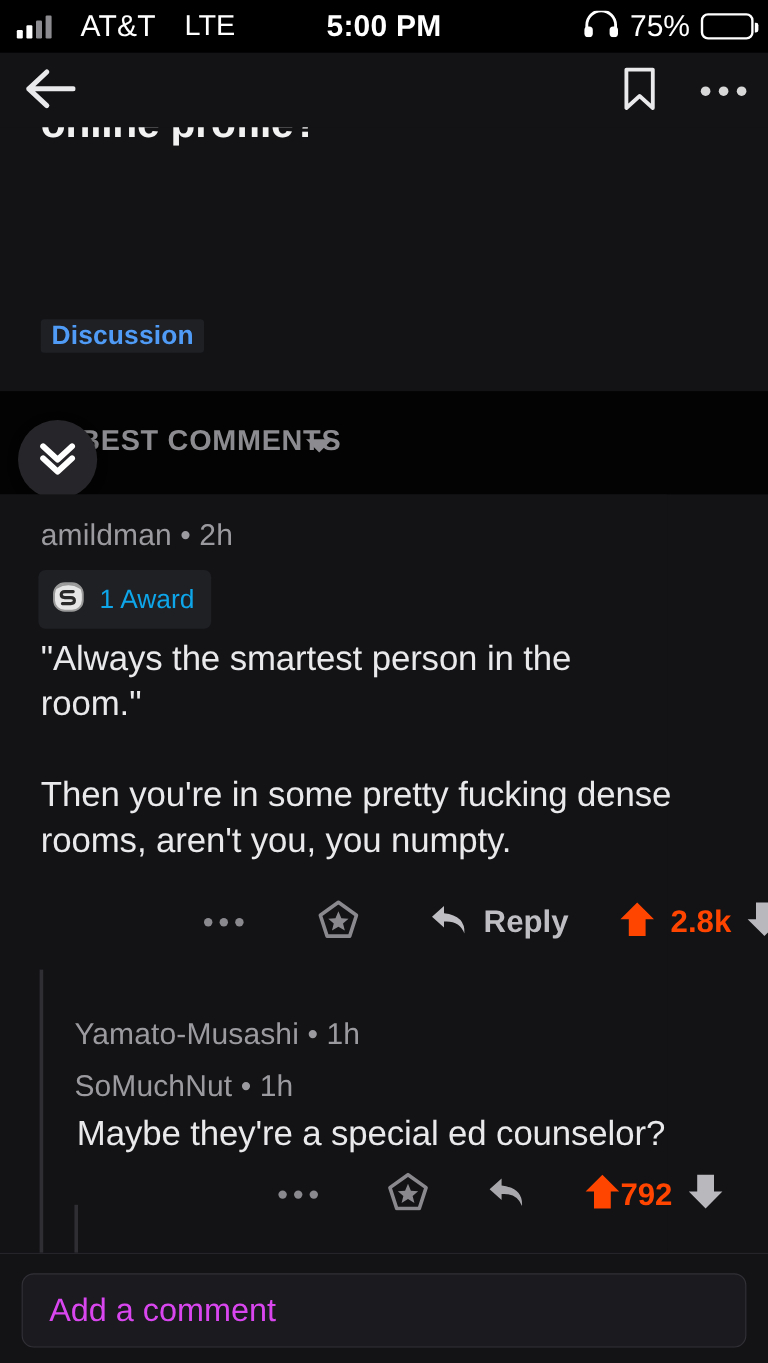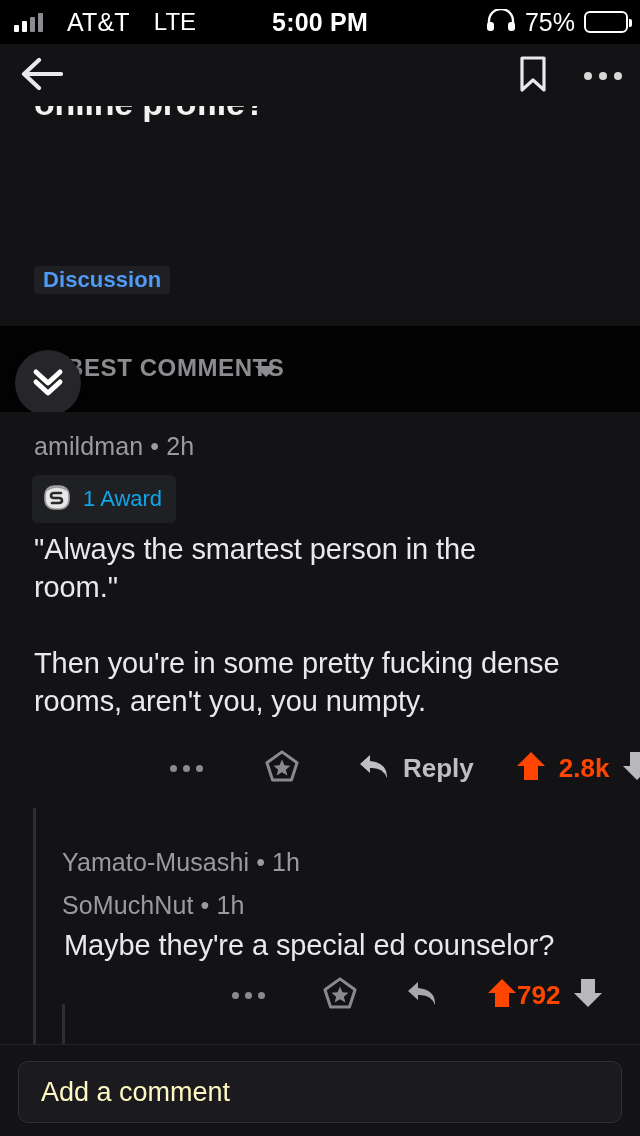--- a/index.html
+++ b/index.html
@@ -99,21 +99,21 @@
 
   .threadline { position:absolute; width:3px; background:#2e2e33; }
 
   
   .composer { position:absolute; bottom:0; left:0; width:640px; height:92px;
               background:#131316; border-top:1px solid #252529; }
   .composer-input { position:absolute; left:18px; top:16px;
                     width:604px; height:62px;
                     background:#1b1b1f; border:1px solid #303036; border-radius:10px;
                     display:flex; align-items:center; padding-left:22px; }
-  .composer-input .ph { color:#fef9c3; font-size:27px; }
+  .composer-input .ph { color:#d946ef; font-size:27px; }
 </style>
 </head>
 <body>
 
 <div id="screen">
 
   <div class="statusbar">
     <div class="sb-left">
       <span class="bars">
         <i class="b1"></i>

